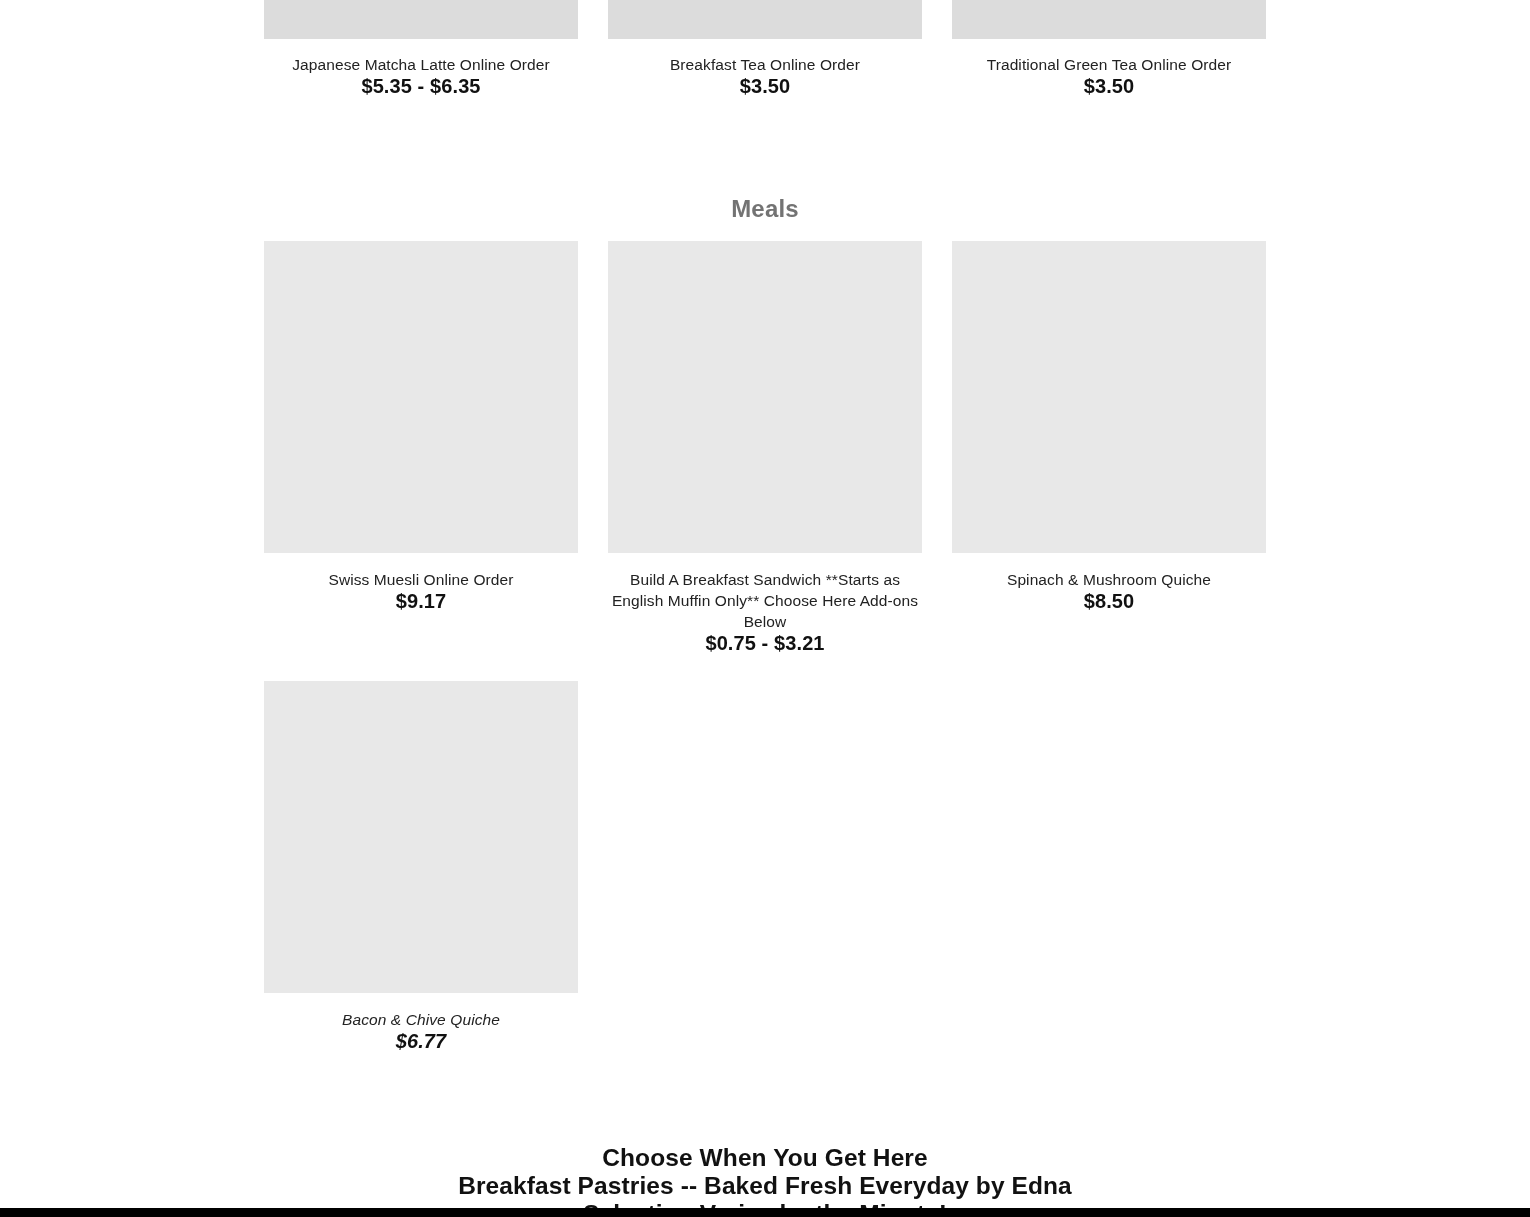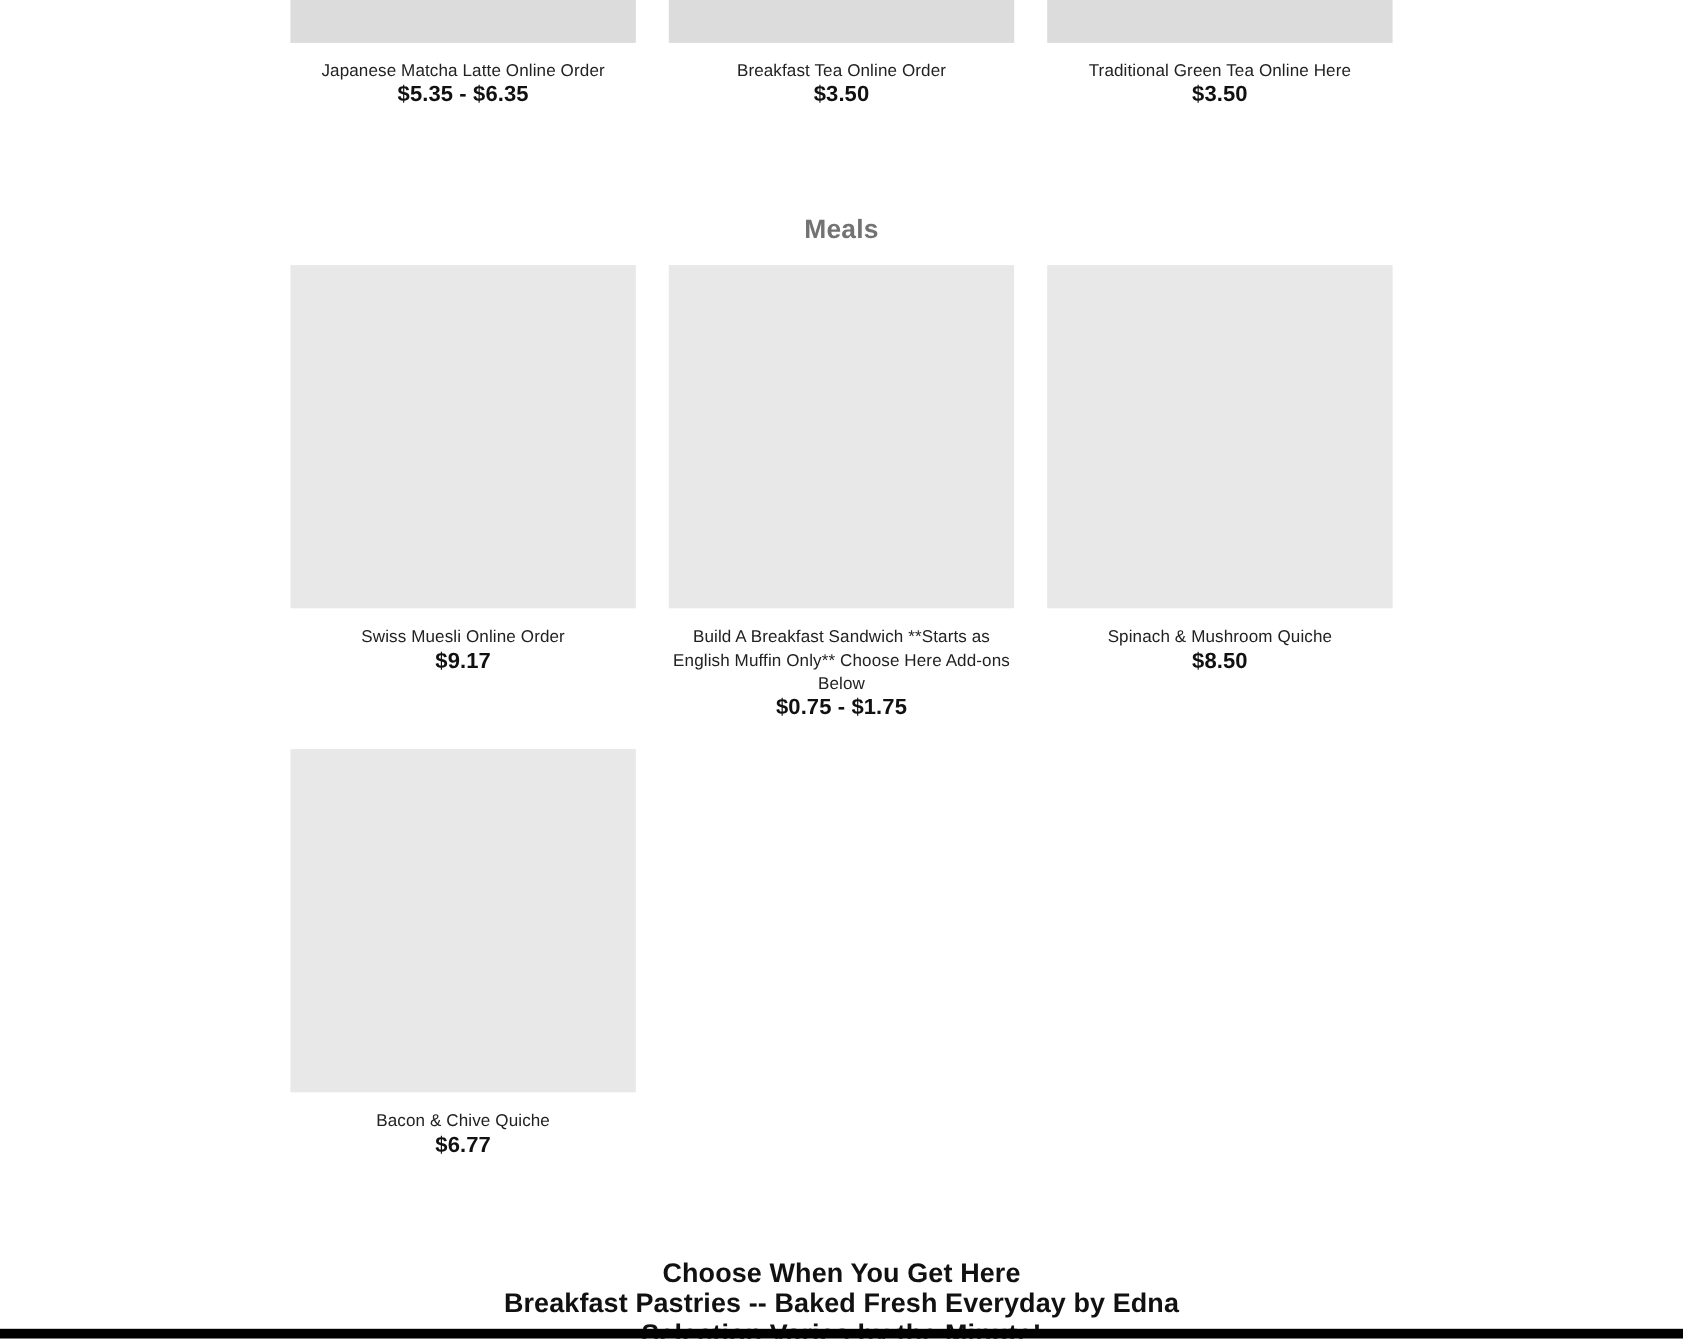--- a/index.html
+++ b/index.html
@@ -137,51 +137,51 @@
       </div>
 
       <div class="card">
         <div class="thumb dark"></div>
         <div class="card-title">Breakfast Tea Online Order</div>
         <div class="card-price">$3.50</div>
       </div>
 
       <div class="card">
         <div class="thumb dark"></div>
-        <div class="card-title">Traditional Green Tea Online Here</div>
+        <div class="card-title">Traditional Green Tea Online Order</div>
         <div class="card-price">$3.50</div>
       </div>
 
     </div>
 
     <div class="section-heading" style="margin-top:98px;">Meals</div>
 
     <div class="grid row-meals" style="margin-top:18px;">
 
       <div class="card">
         <div class="thumb"></div>
         <div class="card-title">Swiss Muesli Online Order</div>
         <div class="card-price">$9.17</div>
       </div>
 
       <div class="card">
         <div class="thumb"></div>
         <div class="card-title">Build A Breakfast Sandwich **Starts as English Muffin Only** Choose Here Add-ons Below</div>
-        <div class="card-price">$0.75 - $1.75</div>
+        <div class="card-price">$0.75 - $3.21</div>
       </div>
 
       <div class="card">
         <div class="thumb"></div>
         <div class="card-title">Spinach &amp; Mushroom Quiche</div>
         <div class="card-price">$8.50</div>
       </div>
 
     </div>
 
-    <div class="grid row-meals2" style="margin-top:27px;">
+    <div class="grid row-meals2" style="margin-top:27px;font-style:italic;">
 
       <div class="card">
         <div class="thumb"></div>
         <div class="card-title">Bacon &amp; Chive Quiche</div>
         <div class="card-price">$6.77</div>
       </div>
 
     </div>
 
     <div class="promo" style="margin-top:92px;">

